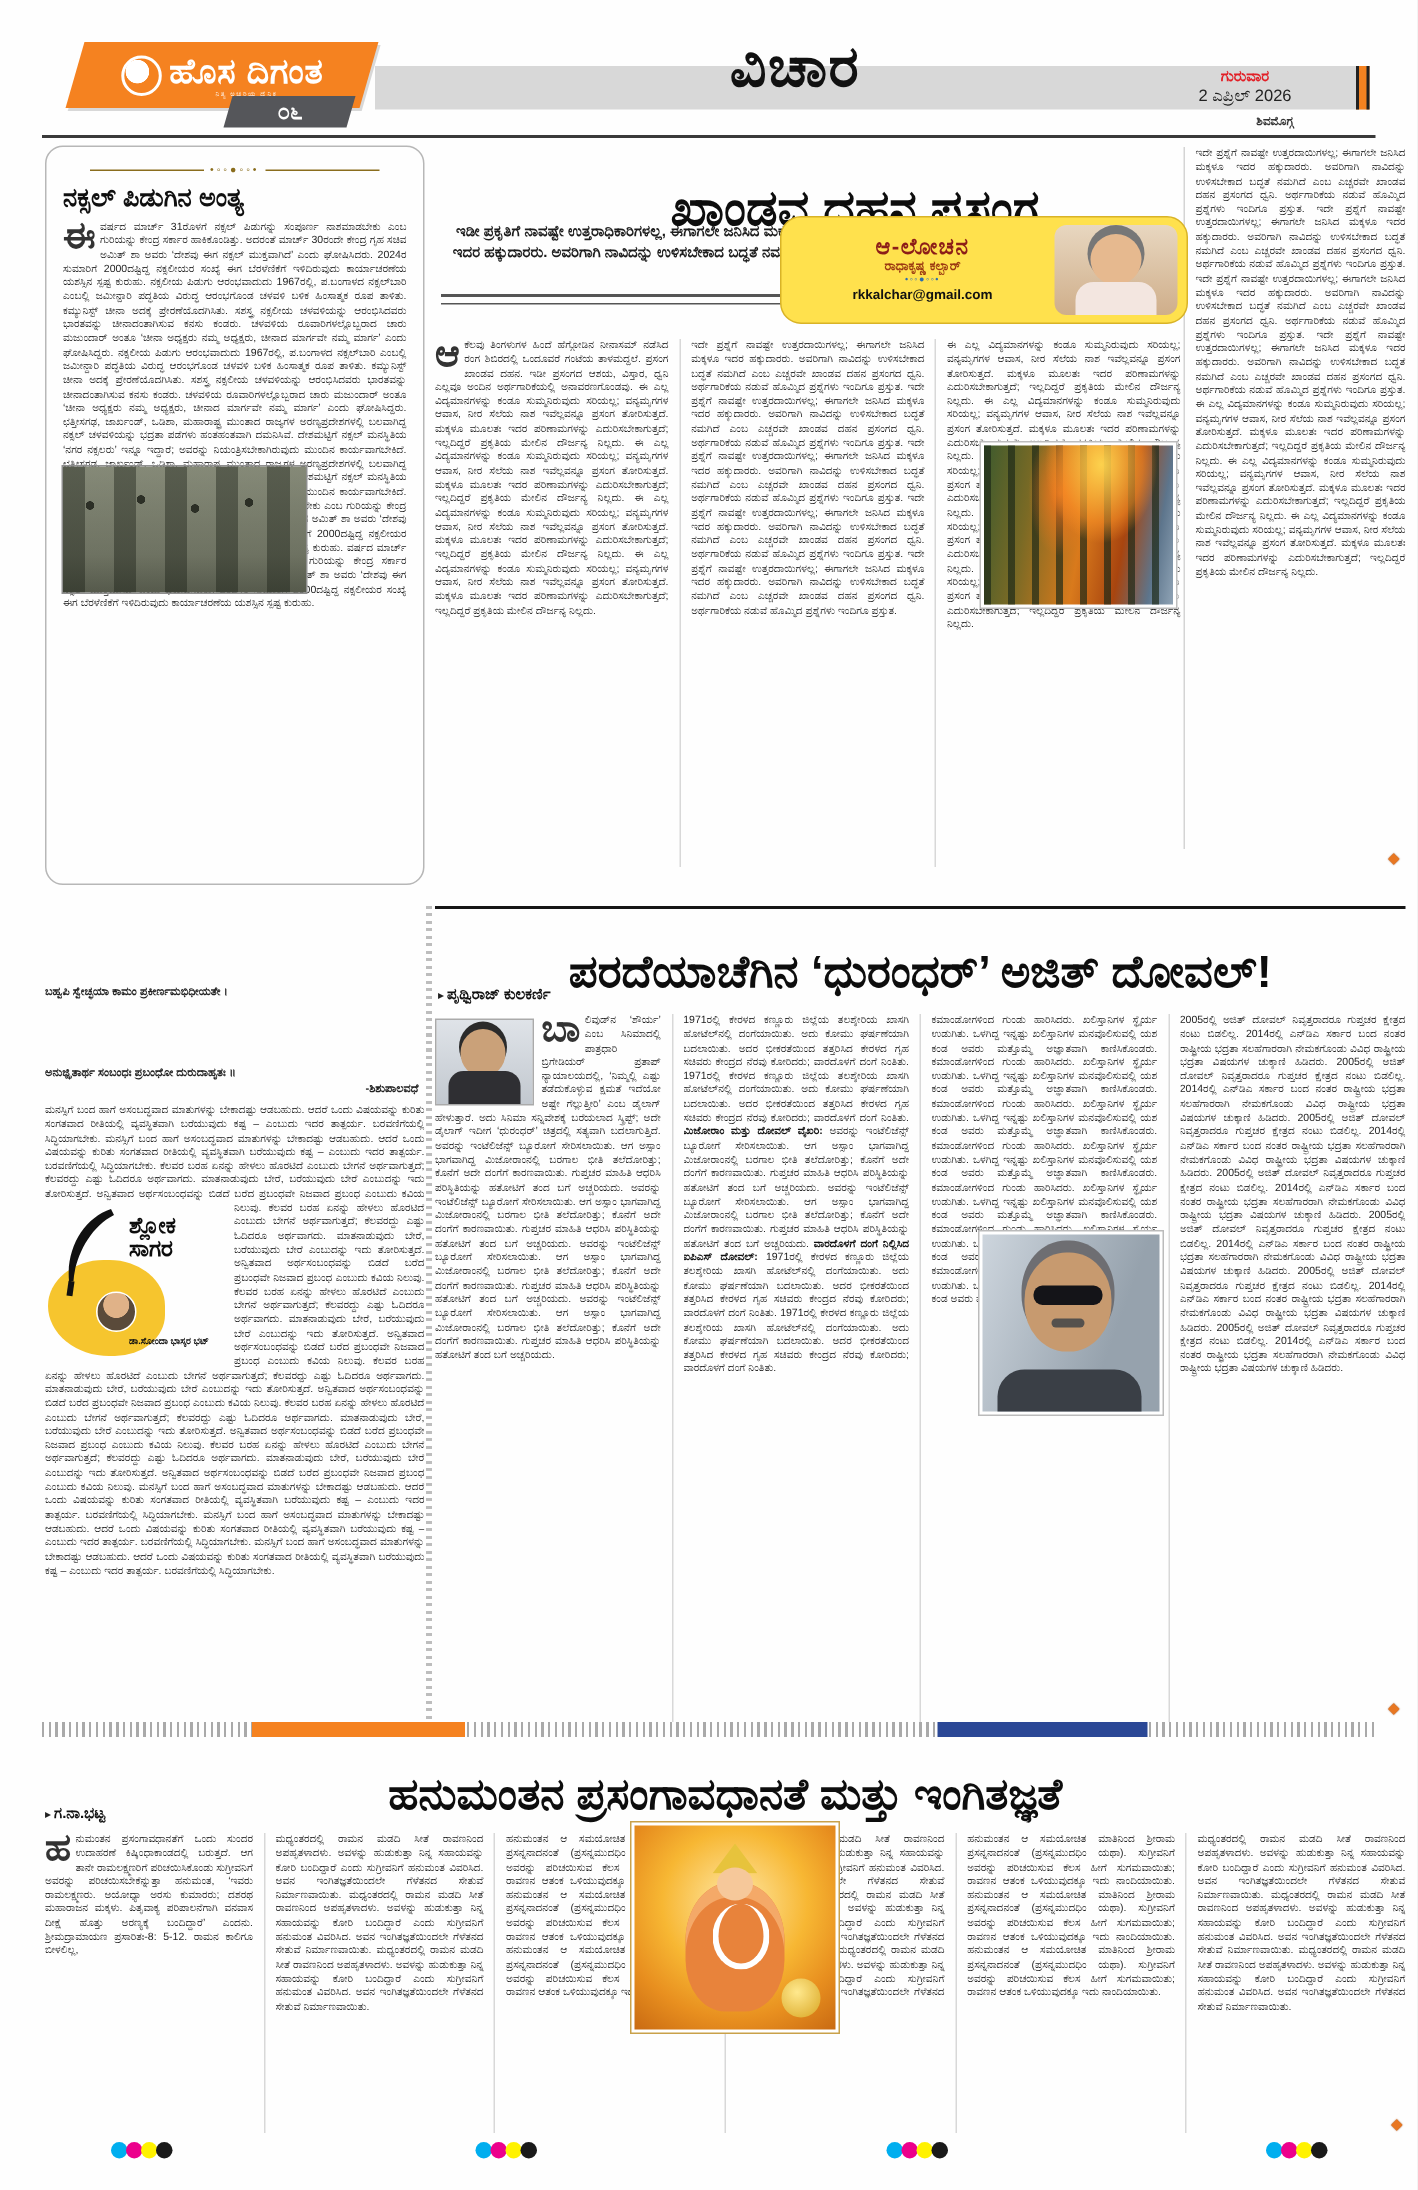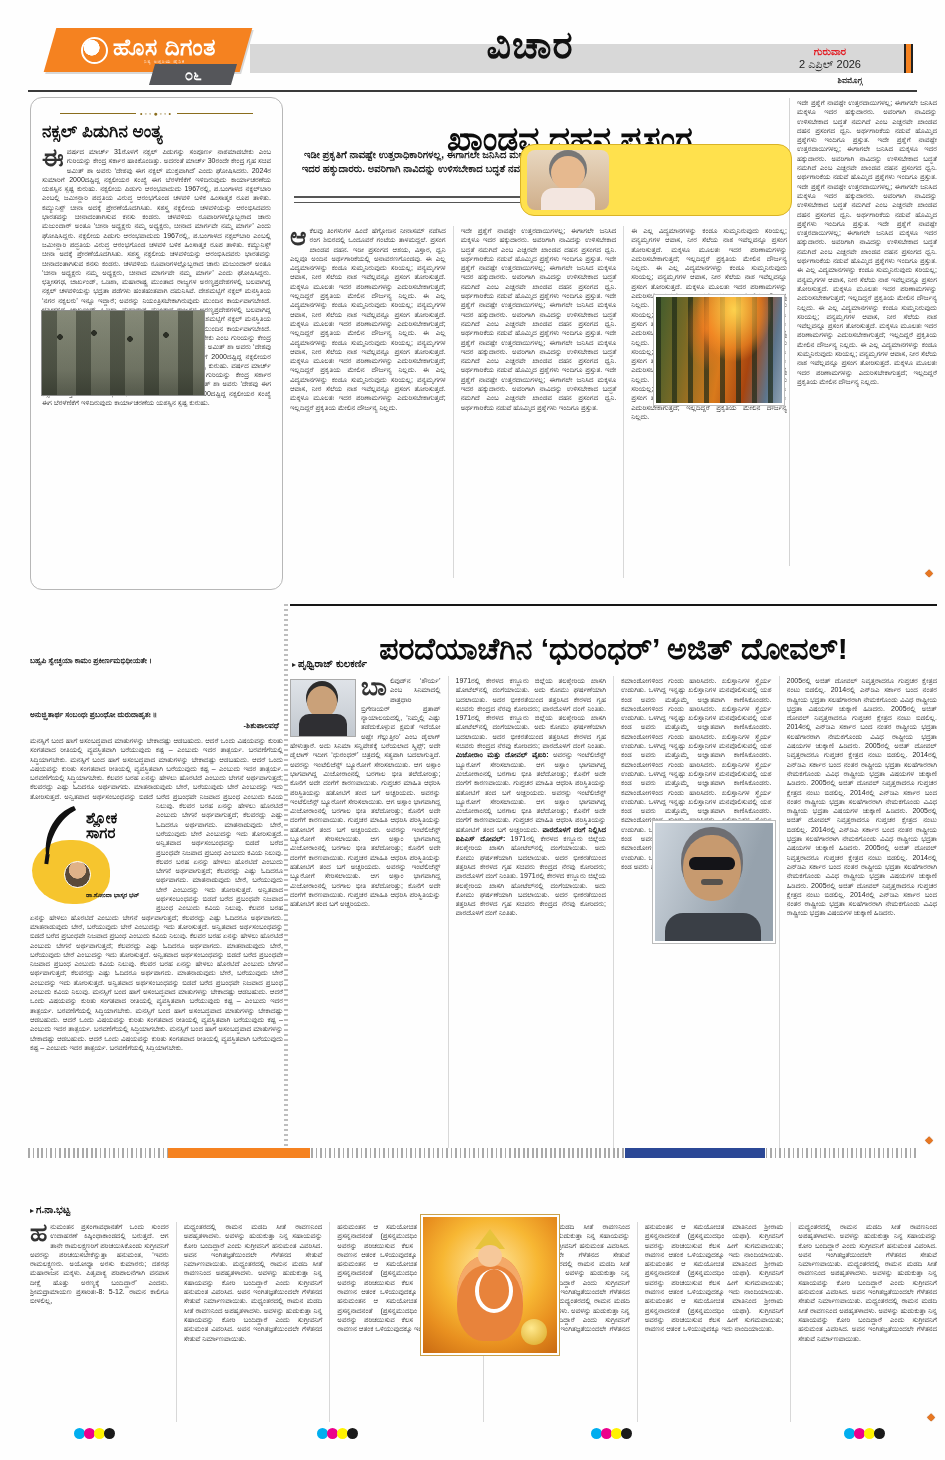--- a/index.html
+++ b/index.html
@@ -186,20 +186,26 @@
 
     <div class="main-col4 bodytxt">
       <span>ಇದೇ ಪ್ರಶ್ನೆಗೆ ನಾವಷ್ಟೇ ಉತ್ತರದಾಯಿಗಳಲ್ಲ; ಈಗಾಗಲೇ ಜನಿಸಿದ ಮಕ್ಕಳೂ ಇದರ ಹಕ್ಕುದಾರರು. ಅವರಿಗಾಗಿ ನಾವಿದನ್ನು ಉಳಿಸಬೇಕಾದ ಬದ್ಧತೆ ನಮಗಿದೆ ಎಂಬ ಎಚ್ಚರವೇ ಖಾಂಡವ ದಹನ ಪ್ರಸಂಗದ ಧ್ವನಿ. ಅರ್ಥಗಾರಿಕೆಯ ನಡುವೆ ಹೊಮ್ಮಿದ ಪ್ರಶ್ನೆಗಳು ಇಂದಿಗೂ ಪ್ರಸ್ತುತ. ಇದೇ ಪ್ರಶ್ನೆಗೆ ನಾವಷ್ಟೇ ಉತ್ತರದಾಯಿಗಳಲ್ಲ; ಈಗಾಗಲೇ ಜನಿಸಿದ ಮಕ್ಕಳೂ ಇದರ ಹಕ್ಕುದಾರರು. ಅವರಿಗಾಗಿ ನಾವಿದನ್ನು ಉಳಿಸಬೇಕಾದ ಬದ್ಧತೆ ನಮಗಿದೆ ಎಂಬ ಎಚ್ಚರವೇ ಖಾಂಡವ ದಹನ ಪ್ರಸಂಗದ ಧ್ವನಿ. ಅರ್ಥಗಾರಿಕೆಯ ನಡುವೆ ಹೊಮ್ಮಿದ ಪ್ರಶ್ನೆಗಳು ಇಂದಿಗೂ ಪ್ರಸ್ತುತ. ಇದೇ ಪ್ರಶ್ನೆಗೆ ನಾವಷ್ಟೇ ಉತ್ತರದಾಯಿಗಳಲ್ಲ; ಈಗಾಗಲೇ ಜನಿಸಿದ ಮಕ್ಕಳೂ ಇದರ ಹಕ್ಕುದಾರರು. ಅವರಿಗಾಗಿ ನಾವಿದನ್ನು ಉಳಿಸಬೇಕಾದ ಬದ್ಧತೆ ನಮಗಿದೆ ಎಂಬ ಎಚ್ಚರವೇ ಖಾಂಡವ ದಹನ ಪ್ರಸಂಗದ ಧ್ವನಿ. ಅರ್ಥಗಾರಿಕೆಯ ನಡುವೆ ಹೊಮ್ಮಿದ ಪ್ರಶ್ನೆಗಳು ಇಂದಿಗೂ ಪ್ರಸ್ತುತ. ಇದೇ ಪ್ರಶ್ನೆಗೆ ನಾವಷ್ಟೇ ಉತ್ತರದಾಯಿಗಳಲ್ಲ; ಈಗಾಗಲೇ ಜನಿಸಿದ ಮಕ್ಕಳೂ ಇದರ ಹಕ್ಕುದಾರರು. ಅವರಿಗಾಗಿ ನಾವಿದನ್ನು ಉಳಿಸಬೇಕಾದ ಬದ್ಧತೆ ನಮಗಿದೆ ಎಂಬ ಎಚ್ಚರವೇ ಖಾಂಡವ ದಹನ ಪ್ರಸಂಗದ ಧ್ವನಿ. ಅರ್ಥಗಾರಿಕೆಯ ನಡುವೆ ಹೊಮ್ಮಿದ ಪ್ರಶ್ನೆಗಳು ಇಂದಿಗೂ ಪ್ರಸ್ತುತ. </span>
       <span>ಈ ಎಲ್ಲ ವಿದ್ಯಮಾನಗಳನ್ನು ಕಂಡೂ ಸುಮ್ಮನಿರುವುದು ಸರಿಯಲ್ಲ; ವನ್ಯಮೃಗಗಳ ಆವಾಸ, ನೀರ ಸೆಲೆಯ ನಾಶ ಇವೆಲ್ಲವನ್ನೂ ಪ್ರಸಂಗ ತೋರಿಸುತ್ತದೆ. ಮಕ್ಕಳೂ ಮೂಲತಃ ಇದರ ಪರಿಣಾಮಗಳನ್ನು ಎದುರಿಸಬೇಕಾಗುತ್ತದೆ; ಇಲ್ಲದಿದ್ದರೆ ಪ್ರಕೃತಿಯ ಮೇಲಿನ ದೌರ್ಜನ್ಯ ನಿಲ್ಲದು. ಈ ಎಲ್ಲ ವಿದ್ಯಮಾನಗಳನ್ನು ಕಂಡೂ ಸುಮ್ಮನಿರುವುದು ಸರಿಯಲ್ಲ; ವನ್ಯಮೃಗಗಳ ಆವಾಸ, ನೀರ ಸೆಲೆಯ ನಾಶ ಇವೆಲ್ಲವನ್ನೂ ಪ್ರಸಂಗ ತೋರಿಸುತ್ತದೆ. ಮಕ್ಕಳೂ ಮೂಲತಃ ಇದರ ಪರಿಣಾಮಗಳನ್ನು ಎದುರಿಸಬೇಕಾಗುತ್ತದೆ; ಇಲ್ಲದಿದ್ದರೆ ಪ್ರಕೃತಿಯ ಮೇಲಿನ ದೌರ್ಜನ್ಯ ನಿಲ್ಲದು. ಈ ಎಲ್ಲ ವಿದ್ಯಮಾನಗಳನ್ನು ಕಂಡೂ ಸುಮ್ಮನಿರುವುದು ಸರಿಯಲ್ಲ; ವನ್ಯಮೃಗಗಳ ಆವಾಸ, ನೀರ ಸೆಲೆಯ ನಾಶ ಇವೆಲ್ಲವನ್ನೂ ಪ್ರಸಂಗ ತೋರಿಸುತ್ತದೆ. ಮಕ್ಕಳೂ ಮೂಲತಃ ಇದರ ಪರಿಣಾಮಗಳನ್ನು ಎದುರಿಸಬೇಕಾಗುತ್ತದೆ; ಇಲ್ಲದಿದ್ದರೆ ಪ್ರಕೃತಿಯ ಮೇಲಿನ ದೌರ್ಜನ್ಯ ನಿಲ್ಲದು. </span>
     </div>
 
     <div class="standfirst">ಇಡೀ ಪ್ರಕೃತಿಗೆ ನಾವಷ್ಟೇ ಉತ್ತರಾಧಿಕಾರಿಗಳಲ್ಲ, ಈಗಾಗಲೇ ಜನಿಸಿದ ಮಕ್ಕಳೂ ಇದರ ಹಕ್ಕುದಾರರು. ಅವರಿಗಾಗಿ ನಾವಿದನ್ನು ಉಳಿಸಬೇಕಾದ ಬದ್ಧತೆ ನಮಗಿದೆ.</div>
     <div class="sf-rule"></div>
 
     <div class="author-box">
+      <div class="ab-left">
+        <div class="ab-label">ಆ-ಲೋಚನ</div>
+        <div class="ab-author">ರಾಧಾಕೃಷ್ಣ ಕಲ್ಬಾರ್</div>
+        <div class="ab-dots">•◦◦●◦◦•</div>
+        <div class="ab-email">rkkalchar@gmail.com</div>
+      </div>
       <div class="ab-photo"></div>
     </div>
 
     <div class="main-3col">
       <div class="col bodytxt">
         <span class="dropcap">ಆ</span><span>ಕೆಲವು ತಿಂಗಳುಗಳ ಹಿಂದೆ ಹೆಗ್ಗೋಡಿನ ನೀನಾಸಮ್ ನಡೆಸಿದ ರಂಗ ಶಿಬಿರದಲ್ಲಿ ಒಂದೂವರೆ ಗಂಟೆಯ ತಾಳಮದ್ದಲೆ. ಪ್ರಸಂಗ ಖಾಂಡವ ದಹನ. ಇಡೀ ಪ್ರಸಂಗದ ಆಶಯ, ವಿಸ್ತಾರ, ಧ್ವನಿ ಎಲ್ಲವೂ ಅಂದಿನ ಅರ್ಥಗಾರಿಕೆಯಲ್ಲಿ ಅನಾವರಣಗೊಂಡವು. </span>
         <span>ಈ ಎಲ್ಲ ವಿದ್ಯಮಾನಗಳನ್ನು ಕಂಡೂ ಸುಮ್ಮನಿರುವುದು ಸರಿಯಲ್ಲ; ವನ್ಯಮೃಗಗಳ ಆವಾಸ, ನೀರ ಸೆಲೆಯ ನಾಶ ಇವೆಲ್ಲವನ್ನೂ ಪ್ರಸಂಗ ತೋರಿಸುತ್ತದೆ. ಮಕ್ಕಳೂ ಮೂಲತಃ ಇದರ ಪರಿಣಾಮಗಳನ್ನು ಎದುರಿಸಬೇಕಾಗುತ್ತದೆ; ಇಲ್ಲದಿದ್ದರೆ ಪ್ರಕೃತಿಯ ಮೇಲಿನ ದೌರ್ಜನ್ಯ ನಿಲ್ಲದು. ಈ ಎಲ್ಲ ವಿದ್ಯಮಾನಗಳನ್ನು ಕಂಡೂ ಸುಮ್ಮನಿರುವುದು ಸರಿಯಲ್ಲ; ವನ್ಯಮೃಗಗಳ ಆವಾಸ, ನೀರ ಸೆಲೆಯ ನಾಶ ಇವೆಲ್ಲವನ್ನೂ ಪ್ರಸಂಗ ತೋರಿಸುತ್ತದೆ. ಮಕ್ಕಳೂ ಮೂಲತಃ ಇದರ ಪರಿಣಾಮಗಳನ್ನು ಎದುರಿಸಬೇಕಾಗುತ್ತದೆ; ಇಲ್ಲದಿದ್ದರೆ ಪ್ರಕೃತಿಯ ಮೇಲಿನ ದೌರ್ಜನ್ಯ ನಿಲ್ಲದು. ಈ ಎಲ್ಲ ವಿದ್ಯಮಾನಗಳನ್ನು ಕಂಡೂ ಸುಮ್ಮನಿರುವುದು ಸರಿಯಲ್ಲ; ವನ್ಯಮೃಗಗಳ ಆವಾಸ, ನೀರ ಸೆಲೆಯ ನಾಶ ಇವೆಲ್ಲವನ್ನೂ ಪ್ರಸಂಗ ತೋರಿಸುತ್ತದೆ. ಮಕ್ಕಳೂ ಮೂಲತಃ ಇದರ ಪರಿಣಾಮಗಳನ್ನು ಎದುರಿಸಬೇಕಾಗುತ್ತದೆ; ಇಲ್ಲದಿದ್ದರೆ ಪ್ರಕೃತಿಯ ಮೇಲಿನ ದೌರ್ಜನ್ಯ ನಿಲ್ಲದು. ಈ ಎಲ್ಲ ವಿದ್ಯಮಾನಗಳನ್ನು ಕಂಡೂ ಸುಮ್ಮನಿರುವುದು ಸರಿಯಲ್ಲ; ವನ್ಯಮೃಗಗಳ ಆವಾಸ, ನೀರ ಸೆಲೆಯ ನಾಶ ಇವೆಲ್ಲವನ್ನೂ ಪ್ರಸಂಗ ತೋರಿಸುತ್ತದೆ. ಮಕ್ಕಳೂ ಮೂಲತಃ ಇದರ ಪರಿಣಾಮಗಳನ್ನು ಎದುರಿಸಬೇಕಾಗುತ್ತದೆ; ಇಲ್ಲದಿದ್ದರೆ ಪ್ರಕೃತಿಯ ಮೇಲಿನ ದೌರ್ಜನ್ಯ ನಿಲ್ಲದು. </span>
       </div>
       <div class="col bodytxt">
         <span>ಇದೇ ಪ್ರಶ್ನೆಗೆ ನಾವಷ್ಟೇ ಉತ್ತರದಾಯಿಗಳಲ್ಲ; ಈಗಾಗಲೇ ಜನಿಸಿದ ಮಕ್ಕಳೂ ಇದರ ಹಕ್ಕುದಾರರು. ಅವರಿಗಾಗಿ ನಾವಿದನ್ನು ಉಳಿಸಬೇಕಾದ ಬದ್ಧತೆ ನಮಗಿದೆ ಎಂಬ ಎಚ್ಚರವೇ ಖಾಂಡವ ದಹನ ಪ್ರಸಂಗದ ಧ್ವನಿ. ಅರ್ಥಗಾರಿಕೆಯ ನಡುವೆ ಹೊಮ್ಮಿದ ಪ್ರಶ್ನೆಗಳು ಇಂದಿಗೂ ಪ್ರಸ್ತುತ. ಇದೇ ಪ್ರಶ್ನೆಗೆ ನಾವಷ್ಟೇ ಉತ್ತರದಾಯಿಗಳಲ್ಲ; ಈಗಾಗಲೇ ಜನಿಸಿದ ಮಕ್ಕಳೂ ಇದರ ಹಕ್ಕುದಾರರು. ಅವರಿಗಾಗಿ ನಾವಿದನ್ನು ಉಳಿಸಬೇಕಾದ ಬದ್ಧತೆ ನಮಗಿದೆ ಎಂಬ ಎಚ್ಚರವೇ ಖಾಂಡವ ದಹನ ಪ್ರಸಂಗದ ಧ್ವನಿ. ಅರ್ಥಗಾರಿಕೆಯ ನಡುವೆ ಹೊಮ್ಮಿದ ಪ್ರಶ್ನೆಗಳು ಇಂದಿಗೂ ಪ್ರಸ್ತುತ. ಇದೇ ಪ್ರಶ್ನೆಗೆ ನಾವಷ್ಟೇ ಉತ್ತರದಾಯಿಗಳಲ್ಲ; ಈಗಾಗಲೇ ಜನಿಸಿದ ಮಕ್ಕಳೂ ಇದರ ಹಕ್ಕುದಾರರು. ಅವರಿಗಾಗಿ ನಾವಿದನ್ನು ಉಳಿಸಬೇಕಾದ ಬದ್ಧತೆ ನಮಗಿದೆ ಎಂಬ ಎಚ್ಚರವೇ ಖಾಂಡವ ದಹನ ಪ್ರಸಂಗದ ಧ್ವನಿ. ಅರ್ಥಗಾರಿಕೆಯ ನಡುವೆ ಹೊಮ್ಮಿದ ಪ್ರಶ್ನೆಗಳು ಇಂದಿಗೂ ಪ್ರಸ್ತುತ. ಇದೇ ಪ್ರಶ್ನೆಗೆ ನಾವಷ್ಟೇ ಉತ್ತರದಾಯಿಗಳಲ್ಲ; ಈಗಾಗಲೇ ಜನಿಸಿದ ಮಕ್ಕಳೂ ಇದರ ಹಕ್ಕುದಾರರು. ಅವರಿಗಾಗಿ ನಾವಿದನ್ನು ಉಳಿಸಬೇಕಾದ ಬದ್ಧತೆ ನಮಗಿದೆ ಎಂಬ ಎಚ್ಚರವೇ ಖಾಂಡವ ದಹನ ಪ್ರಸಂಗದ ಧ್ವನಿ. ಅರ್ಥಗಾರಿಕೆಯ ನಡುವೆ ಹೊಮ್ಮಿದ ಪ್ರಶ್ನೆಗಳು ಇಂದಿಗೂ ಪ್ರಸ್ತುತ. ಇದೇ ಪ್ರಶ್ನೆಗೆ ನಾವಷ್ಟೇ ಉತ್ತರದಾಯಿಗಳಲ್ಲ; ಈಗಾಗಲೇ ಜನಿಸಿದ ಮಕ್ಕಳೂ ಇದರ ಹಕ್ಕುದಾರರು. ಅವರಿಗಾಗಿ ನಾವಿದನ್ನು ಉಳಿಸಬೇಕಾದ ಬದ್ಧತೆ ನಮಗಿದೆ ಎಂಬ ಎಚ್ಚರವೇ ಖಾಂಡವ ದಹನ ಪ್ರಸಂಗದ ಧ್ವನಿ. ಅರ್ಥಗಾರಿಕೆಯ ನಡುವೆ ಹೊಮ್ಮಿದ ಪ್ರಶ್ನೆಗಳು ಇಂದಿಗೂ ಪ್ರಸ್ತುತ. </span>
@@ -275,20 +281,21 @@
     </div>
     <span class="end-diamond" style="right:4px;bottom:8px;">◆</span>
   </section>
 
   <div class="bottom-sep">
     <div class="sep-orange"></div>
     <div class="sep-navy"></div>
   </div>
 
   <section class="hanuman">
+    <h1 class="hn-headline">ಹನುಮಂತನ ಪ್ರಸಂಗಾವಧಾನತೆ ಮತ್ತು ಇಂಗಿತಜ್ಞತೆ</h1>
     <div class="hn-byline byline">
       <span class="arr">▸</span><span>ಗ.ನಾ.ಭಟ್ಟ</span>
     </div>
     <div class="hn-body">
       <div class="col bodytxt">
         <span class="dropcap">ಹ</span><span>ನುಮಂತನ ಪ್ರಸಂಗಾವಧಾನತೆಗೆ ಒಂದು ಸುಂದರ ಉದಾಹರಣೆ ಕಿಷ್ಕಿಂಧಾಕಾಂಡದಲ್ಲಿ ಬರುತ್ತದೆ. ಆಗ ತಾನೇ ರಾಮಲಕ್ಷ್ಮಣರಿಗೆ ಪರಿಚಯಿಸಿಕೊಂಡು ಸುಗ್ರೀವನಿಗೆ ಅವರನ್ನು ಪರಿಚಯಿಸಬೇಕೆನ್ನುತ್ತಾ ಹನುಮಂತ, ‘ಇವರು ರಾಮಲಕ್ಷ್ಮಣರು. ಅಯೋಧ್ಯಾ ಅರಸು ಕುಮಾರರು; ದಶರಥ ಮಹಾರಾಜನ ಮಕ್ಕಳು. ಪಿತೃವಾಕ್ಯ ಪರಿಪಾಲನೆಗಾಗಿ ವನವಾಸ ದೀಕ್ಷೆ ಹೊತ್ತು ಅರಣ್ಯಕ್ಕೆ ಬಂದಿದ್ದಾರೆ’ ಎಂದನು. </span>
         <span>ಶ್ರೀಮದ್ರಾಮಾಯಣ ಪ್ರಸಾರಿತಃ-8: 5-12. ರಾಮನ ಕಾಲಿಗೂ ಬೀಳಲಿಲ್ಲ, </span>
       </div>
       <div class="col bodytxt">
         <span>ಮಧ್ಯಂತರದಲ್ಲಿ ರಾಮನ ಮಡದಿ ಸೀತೆ ರಾವಣನಿಂದ ಅಪಹೃತಳಾದಳು. ಅವಳನ್ನು ಹುಡುಕುತ್ತಾ ನಿನ್ನ ಸಹಾಯವನ್ನು ಕೋರಿ ಬಂದಿದ್ದಾರೆ ಎಂದು ಸುಗ್ರೀವನಿಗೆ ಹನುಮಂತ ವಿವರಿಸಿದ. ಅವನ ಇಂಗಿತಜ್ಞತೆಯಿಂದಲೇ ಗೆಳೆತನದ ಸೇತುವೆ ನಿರ್ಮಾಣವಾಯಿತು. ಮಧ್ಯಂತರದಲ್ಲಿ ರಾಮನ ಮಡದಿ ಸೀತೆ ರಾವಣನಿಂದ ಅಪಹೃತಳಾದಳು. ಅವಳನ್ನು ಹುಡುಕುತ್ತಾ ನಿನ್ನ ಸಹಾಯವನ್ನು ಕೋರಿ ಬಂದಿದ್ದಾರೆ ಎಂದು ಸುಗ್ರೀವನಿಗೆ ಹನುಮಂತ ವಿವರಿಸಿದ. ಅವನ ಇಂಗಿತಜ್ಞತೆಯಿಂದಲೇ ಗೆಳೆತನದ ಸೇತುವೆ ನಿರ್ಮಾಣವಾಯಿತು. ಮಧ್ಯಂತರದಲ್ಲಿ ರಾಮನ ಮಡದಿ ಸೀತೆ ರಾವಣನಿಂದ ಅಪಹೃತಳಾದಳು. ಅವಳನ್ನು ಹುಡುಕುತ್ತಾ ನಿನ್ನ ಸಹಾಯವನ್ನು ಕೋರಿ ಬಂದಿದ್ದಾರೆ ಎಂದು ಸುಗ್ರೀವನಿಗೆ ಹನುಮಂತ ವಿವರಿಸಿದ. ಅವನ ಇಂಗಿತಜ್ಞತೆಯಿಂದಲೇ ಗೆಳೆತನದ ಸೇತುವೆ ನಿರ್ಮಾಣವಾಯಿತು. </span>

